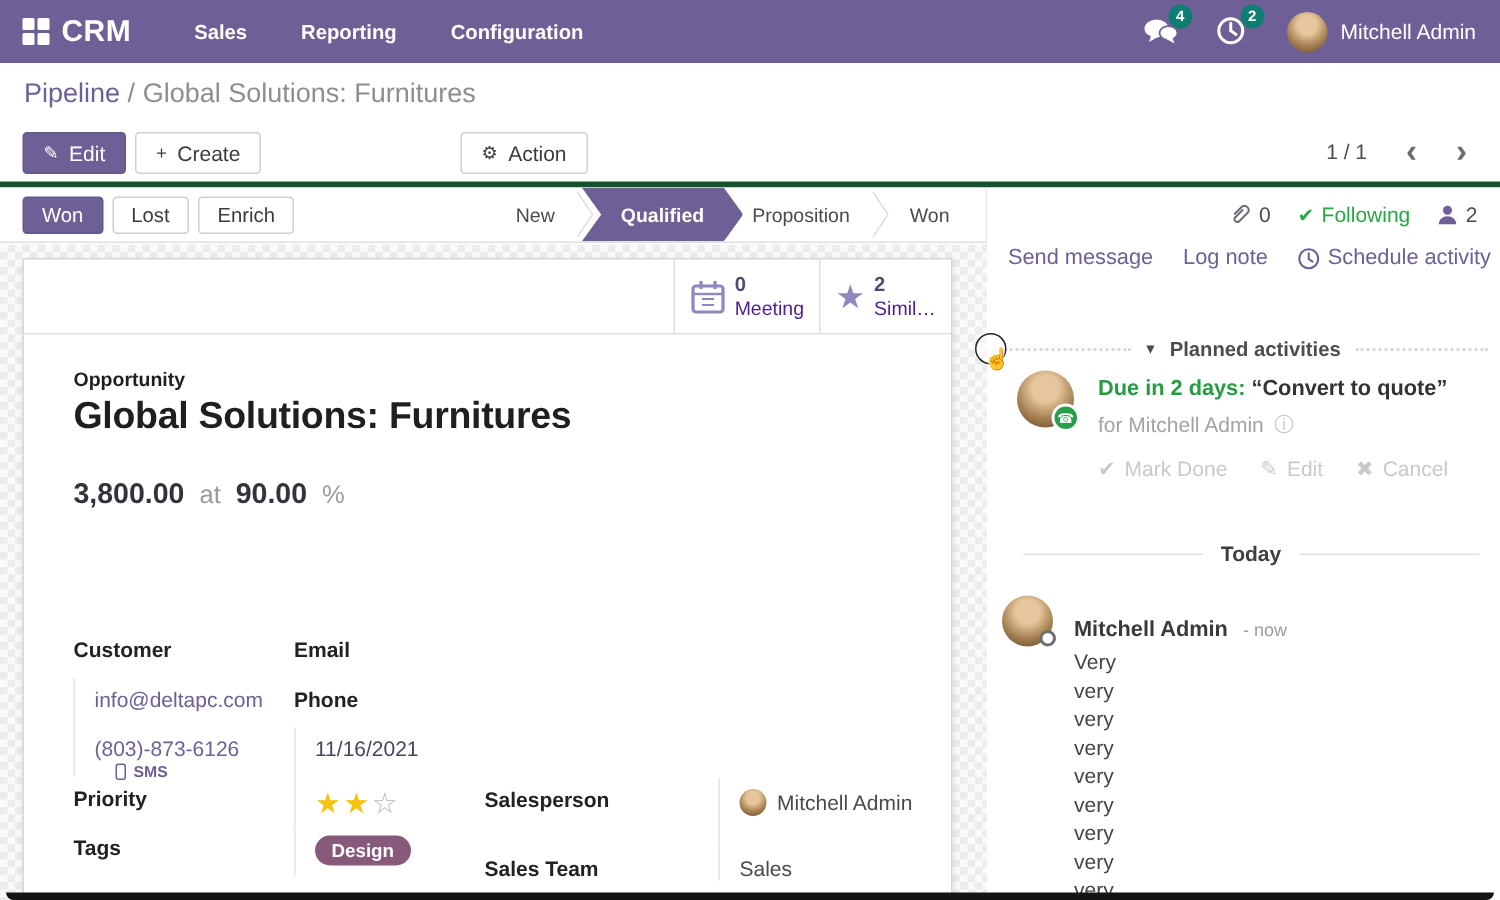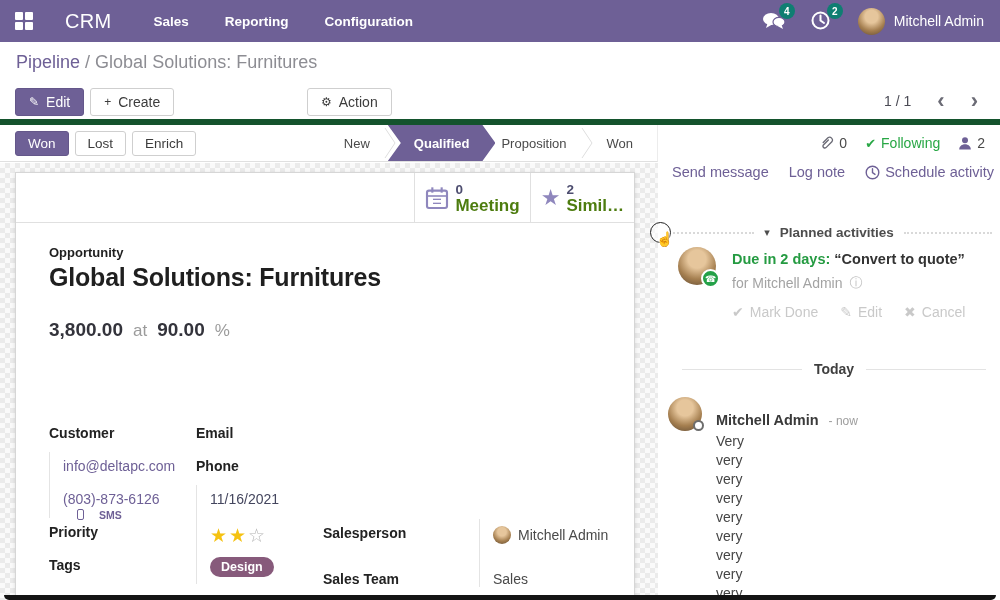--- a/index.html
+++ b/index.html
@@ -6,36 +6,36 @@
   html,body { width:1000px; height:600px; }
   body { font-family:"Liberation Sans", sans-serif; background:#fff; }
   #screen { position:relative; width:1000px; height:600px; overflow:hidden; background:#fff; }
 
   
   .navbar { position:absolute; top:0; left:0; width:1000px; height:42px;
             background:#6e6096; display:flex; align-items:center; color:#fff; }
   .apps { width:18px; height:18px; margin-left:15px; display:grid;
           grid-template-columns:8px 8px; grid-template-rows:8px 8px; gap:2px; cursor:pointer; }
   .apps span { background:#fff; border-radius:1px; }
-  .brand { font-size:20px; font-weight:normal; margin-left:32px; letter-spacing:.3px; cursor:pointer; }
+  .brand { font-size:20px; font-weight:bold; margin-left:8px; letter-spacing:.3px; cursor:pointer; }
   .nav-menus { display:flex; gap:36px; margin-left:42px; }
   .nav-menu { font-size:13.5px; font-weight:600; cursor:pointer; }
   .nav-right { margin-left:auto; display:flex; align-items:center; gap:24px; margin-right:16px; }
   .nav-icon { position:relative; width:24px; height:22px; cursor:pointer; }
   .nav-badge { position:absolute; top:-7px; right:-9px; min-width:16px; height:16px;
                background:#0f7e72; border-radius:50%; font-size:10px; font-weight:bold;
                display:flex; align-items:center; justify-content:center; padding:0 3px; }
   .nav-user { display:flex; align-items:center; gap:9px; cursor:pointer; }
   .avatar { border-radius:50%; background:radial-gradient(circle at 50% 32%, #e6c69c 28%, #a57f50 62%, #5c4731 100%); }
   .avatar.nav { width:27px; height:27px; }
   .nav-user-name { font-size:14px; }
 
   
   .control-panel { position:absolute; top:42px; left:0; width:1000px; height:83px;
-                   background:#fff; border-bottom:6px solid #14532d; }
+                   background:#fff; border-bottom:4px solid #14532d; }
   .breadcrumb { position:absolute; top:10px; left:16px; font-size:18px; }
   .bc-link { color:#6e6096; cursor:pointer; }
   .bc-sep, .bc-cur { color:#8d8d93; }
   .cp-buttons { position:absolute; top:46px; left:15px; display:flex; gap:6px; }
   .btn { font-size:14px; border-radius:3px; padding:5px 13px; cursor:pointer;
          border:1px solid #cfcfcf; background:#fff; color:#3c3c3c; display:inline-flex; gap:7px; align-items:center; }
   .btn.primary { background:#6e6096; border-color:#64578a; color:#fff; }
   .btn .ic { font-size:12px; }
   .btn-action { position:absolute; top:46px; left:307px; }
   .pager { position:absolute; top:50px; right:22px; display:flex; align-items:center; gap:26px; }
@@ -65,35 +65,35 @@
     background-position:0 0,5px 5px; background-size:10px 10px; }
 
   
   .card { position:absolute; top:172px; left:15px; width:620px; height:430px; background:#fff;
           border:1px solid #d6d6d6; box-shadow:0 1px 4px rgba(0,0,0,.12); }
   .card-top { height:50px; border-bottom:1px solid #e0e0e0; display:flex; justify-content:flex-end; }
   .stat-btn { display:flex; align-items:center; gap:6px; padding:4px 10px; border-left:1px solid #e0e0e0;
               cursor:pointer; min-width:88px; }
   .stat-col { display:flex; flex-direction:column; line-height:16px; }
   .stat-val { font-size:13.5px; font-weight:bold; color:#4d4d6f; }
-  .stat-lbl { font-size:17px; color:#4d7c0f; white-space:nowrap;font-weight:bold; }
+  .stat-lbl { font-size:13px; color:#4c1d95; white-space:nowrap; }
   .stat-star { font-size:22px; color:#8f87bd; }
   .sheet-body { position:relative; padding:22px 0 0 33px; height:378px; }
   .opp-label { font-size:13px; font-weight:bold; color:#1f1f1f; }
   .opp-title { font-size:25px; font-weight:bold; color:#1f1f1f; margin-top:3px; letter-spacing:-.2px; }
   .amount-row { margin-top:27px; font-size:19px; font-weight:bold; color:#33333b; display:flex; gap:10px; align-items:baseline; }
   .amount-dim { font-size:17px; font-weight:normal; color:#9b9b9b; }
   .fgrid { position:absolute; display:grid; }
   .fgrid.left { left:33px; top:196px; width:290px; grid-template-columns:147px 1fr; grid-auto-rows:33px; }
   .fgrid.right { left:307px; top:296px; width:308px; grid-template-columns:156px 1fr; }
   .flabel { font-size:14px; font-weight:bold; color:#222; padding-top:6px; }
   .fvalue { font-size:14px; color:#4a4a4a; border-left:1px solid #e4e4e4; padding:6px 0 0 13px; }
   .fvalue.link { color:#6e6096; cursor:pointer; }
   .fvalue.date { color:#44465e; }
-  .sms-widget { display:inline-flex; align-items:center; gap:15px; margin-left:14px; cursor:pointer; }
+  .sms-widget { display:inline-flex; align-items:center; gap:5px; margin-left:14px; cursor:pointer; }
   .sms-phone { width:7px; height:11px; border:1.2px solid #6e6096; border-radius:2px; display:inline-block; }
   .sms-txt { font-size:10.5px; font-weight:bold; color:#6e6096; }
   .stars { letter-spacing:2px; }
   .star-f { color:#f5c211; font-size:19px; cursor:pointer; }
   .star-e { color:#b5b5b5; font-size:19px; cursor:pointer; }
   .tag { display:inline-block; background:#875a7b; color:#fff; font-size:12.5px; font-weight:bold;
          border-radius:11px; padding:3px 11px; cursor:pointer; }
   .mini-avatar { width:18px; height:18px; display:inline-block; vertical-align:-4px; margin-right:7px; }
   .fval-right { line-height:21px; }
   .row2 { min-height:46px; }

